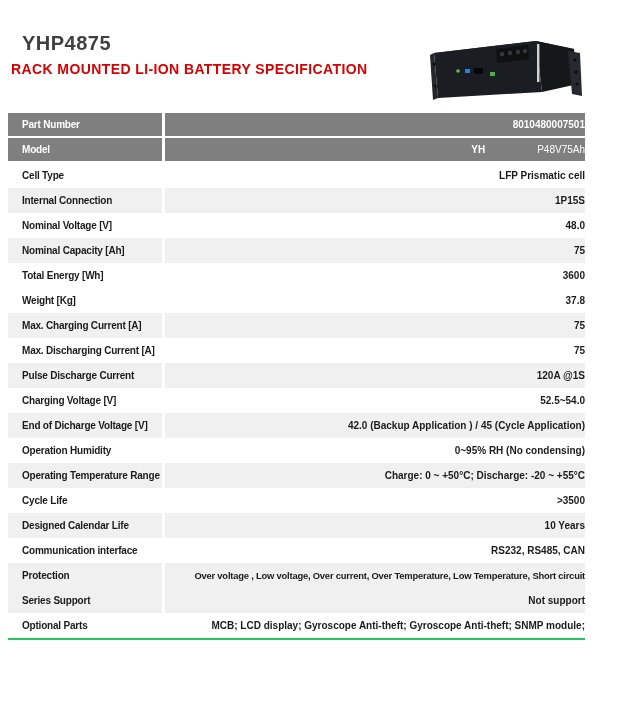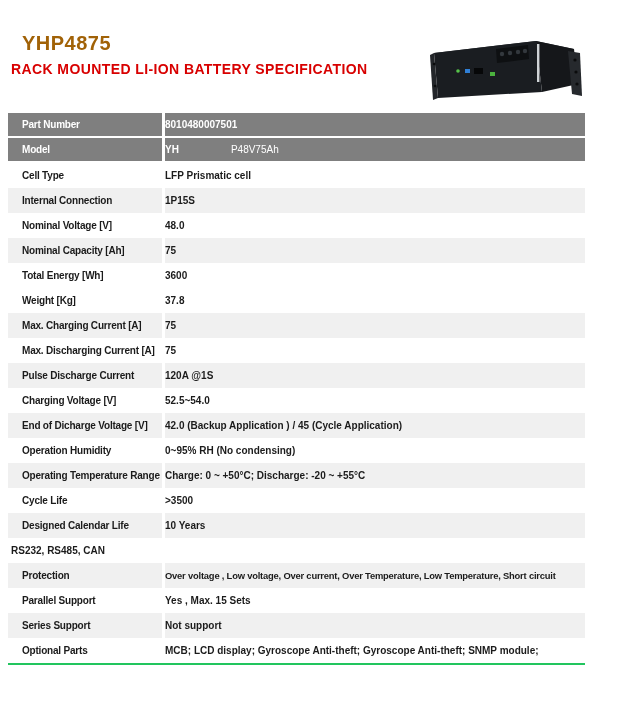--- a/index.html
+++ b/index.html
@@ -4,21 +4,21 @@
 <style>
   * { margin:0; padding:0; box-sizing:border-box; }
   html,body { width:624px; height:715px; background:#ffffff; }
   body { font-family:"Liberation Sans", sans-serif; position:relative; overflow:hidden; }
 
   .sheet { position:absolute; inset:0; background:#ffffff; }
 
   
   .doc-title {
     position:absolute; left:22px; top:32px;
-    font-size:20px; font-weight:bold; color:#a16207; letter-spacing:0.5px;
+    font-size:20px; font-weight:bold; color:#404040; letter-spacing:0.5px;
   }
   .doc-subtitle {
     position:absolute; left:11px; top:61px;
     font-size:14px; font-weight:bold; color:#d80000; letter-spacing:0.4px;
   }
   .product-photo {
     position:absolute; left:424px; top:22px; width:160px; height:82px;
   }
 
   
@@ -27,21 +27,21 @@
     border-bottom:2px solid #22c55e;
   }
   .row { display:flex; height:25px; line-height:25px; }
   .row--dark { height:23px; line-height:23px; margin-bottom:2px; }
   .cell-label {
     width:154px; flex:0 0 154px; padding-left:14px;
     font-size:10px; font-weight:bold; color:#1b1b1b;
     white-space:nowrap; overflow:hidden; letter-spacing:-0.2px;
   }
   .cell-value {
-    flex:1; margin-left:3px; text-align:left;
+    flex:1; margin-left:3px; text-align:right;
     font-size:10px; font-weight:bold; color:#1b1b1b;
     white-space:nowrap; overflow:hidden;
   }
   .row--dark .cell-label, .row--dark .cell-value {
     background:#7f7f7f; color:#ffffff; font-weight:bold;
   }
   .row--dark .cell-value .model-rest { font-weight:normal; margin-left:16px;padding-left:36px; }
   .row--alt .cell-label, .row--alt .cell-value { background:#f0f0f0; }
   .row--long .cell-value { font-size:9.4px; letter-spacing:-0.2px; }
 </style>
@@ -168,32 +168,29 @@
       <div class="cell-label">Cycle Life</div>
       <div class="cell-value">&gt;3500</div>
     </div>
 
     <div class="row row--alt">
       <div class="cell-label">Designed Calendar Life</div>
       <div class="cell-value">10 Years</div>
     </div>
 
     <div class="row">
+      <div class="cell-label">Communication interface</div>
       <div class="cell-value">RS232, RS485, CAN</div>
     </div>
 
     <div class="row row--alt row--long">
       <div class="cell-label">Protection</div>
       <div class="cell-value">Over voltage ,  Low voltage,  Over current, Over Temperature, Low Temperature, Short circuit</div>
     </div>
 
-    <div class="row">
-      <div class="cell-label">Parallel Support</div>
-      <div class="cell-value">Yes ,  Max. 15 Sets</div>
-    </div>
 
     <div class="row row--alt">
       <div class="cell-label">Series Support</div>
       <div class="cell-value">Not support</div>
     </div>
 
     <div class="row">
       <div class="cell-label">Optional Parts</div>
       <div class="cell-value">MCB; LCD display; Gyroscope Anti-theft;  Gyroscope Anti-theft; SNMP module;</div>
     </div>

